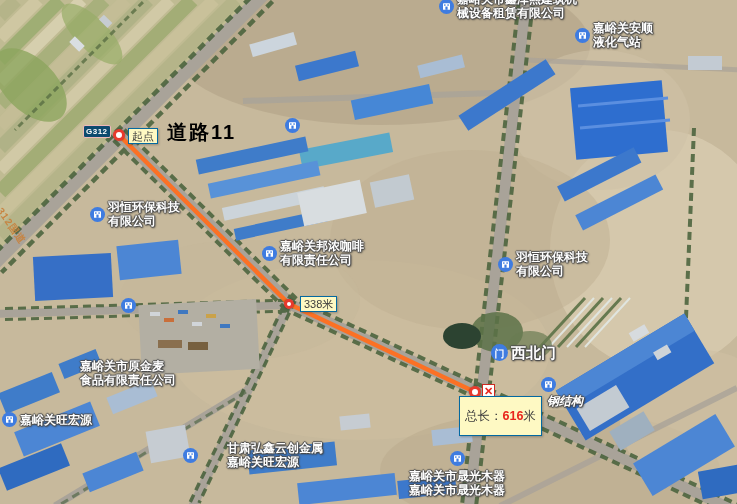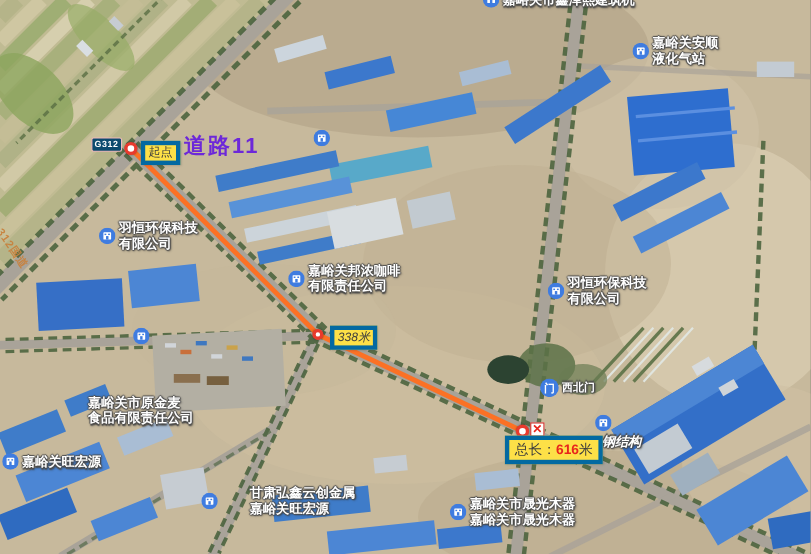--- a/index.html
+++ b/index.html
@@ -6,36 +6,36 @@
   .stage{position:relative;width:737px;height:504px;overflow:hidden;
          font-family:"Liberation Sans",sans-serif;background:#c7b99c;cursor:grab;}
   svg.layer{position:absolute;left:0;top:0;width:737px;height:504px;}
   .route-layer{z-index:2;}
   
   .poi{position:absolute;display:flex;align-items:center;gap:3px;z-index:5;cursor:pointer;}
   .poi-ic{width:15px;height:15px;flex:none;display:block;}
   .poi-ic svg{display:block;}
   .poi-text{font-size:12px;font-weight:bold;color:#fff;line-height:14px;white-space:nowrap;
     text-shadow:1px 0 1px #4d4d4d,-1px 0 1px #4d4d4d,0 1px 1px #4d4d4d,0 -1px 1px #4d4d4d,1px 1px 2px #333;}
-  .gate .poi-text{font-size:10px;}
+  .gate .poi-text{font-size:15px;}
   .abs{position:absolute;}
   
-  .mbox{position:absolute;background:#fde047;border:4px solid #0369a1;color:#3d3d3d;
+  .mbox{position:absolute;background:#fef9c3;border:1px solid #0369a1;color:#3d3d3d;
         font-size:11px;line-height:14px;padding:0 3px;white-space:nowrap;z-index:6;
         box-shadow:1px 1px 2px rgba(60,60,60,.35);}
-  .total-box{font-size:12.5px;padding:2px 5px;z-index:7;}
+  .total-box{font-size:12.5px;padding:12px 5px;z-index:7;}
   .total-box .red{color:#e8251c;font-weight:bold;}
   .dot{position:absolute;width:6px;height:6px;background:#fff;border:3.5px solid #e83a2d;
        border-radius:50%;z-index:6;box-shadow:0 0 2px rgba(0,0,0,.4);cursor:pointer;}
   .dot.small{width:4px;height:4px;}
   .close-x{position:absolute;width:13px;height:13px;background:#fff;color:#e8251c;border:1px solid #cc2a22;
            font-size:11px;font-weight:bold;line-height:12px;text-align:center;z-index:7;cursor:pointer;box-sizing:border-box;}
   .road-badge{position:absolute;background:#0c4a6e;border:1px solid #efb9b9;border-radius:2px;color:#fff;
               font-size:8px;font-weight:bold;line-height:9px;padding:1px 2px;z-index:4;letter-spacing:.5px;}
-  .annotation{position:absolute;color:#6d28d9;font-size:20px;font-weight:700;letter-spacing:2px;z-index:6;}
+  .annotation{position:absolute;color:#000000;font-size:20px;font-weight:700;letter-spacing:2px;z-index:6;}
   .roadname{position:absolute;left:5px;top:205px;transform:rotate(55deg);transform-origin:0 0;
             color:#c8823e;font-size:10px;font-weight:bold;letter-spacing:1px;z-index:4;opacity:.95;}
 </style>
 </head>
 <body>
 
 <div class="stage">
 
   <svg class="layer" viewBox="0 0 737 504" aria-hidden="true">
     <rect width="737" height="504" fill="#c7b99c"></rect>
@@ -176,24 +176,24 @@
   <div class="poi" style="left:439px;top:-8px;">
     <span class="poi-ic">
         <svg viewBox="0 0 15 15" width="15" height="15">
           <circle cx="7.5" cy="7.5" r="7.5" fill="#3f7ce0"></circle>
           <rect x="4" y="4.2" width="7" height="6.6" rx="0.6" fill="#fff"></rect>
           <rect x="6.4" y="7.6" width="2.2" height="3.2" fill="#3f7ce0"></rect>
           <rect x="5" y="5.4" width="1.6" height="1.3" fill="#3f7ce0"></rect>
           <rect x="8.3" y="5.4" width="1.6" height="1.3" fill="#3f7ce0"></rect>
         </svg>
       </span>
-    <span class="poi-text"><span>嘉峪关市鑫泽熙建筑机</span><br></span>
-  </div>
-
-  <div class="poi" style="left:575px;top:32px;">
+    <span class="poi-text"><span>嘉峪关市鑫泽熙建筑机</span><br><span>械设备租赁有限公司</span></span>
+  </div>
+
+  <div class="poi" style="left:575px;top:21px;">
     <span class="poi-ic">
         <svg viewBox="0 0 15 15" width="15" height="15">
           <circle cx="7.5" cy="7.5" r="7.5" fill="#3f7ce0"></circle>
           <rect x="4" y="4.2" width="7" height="6.6" rx="0.6" fill="#fff"></rect>
           <rect x="6.4" y="7.6" width="2.2" height="3.2" fill="#3f7ce0"></rect>
           <rect x="5" y="5.4" width="1.6" height="1.3" fill="#3f7ce0"></rect>
           <rect x="8.3" y="5.4" width="1.6" height="1.3" fill="#3f7ce0"></rect>
         </svg>
       </span>
     <span class="poi-text"><span>嘉峪关安顺</span><br><span>液化气站</span></span>
@@ -292,21 +292,21 @@
           <circle cx="7.5" cy="7.5" r="7.5" fill="#3f7ce0"></circle>
           <rect x="4" y="4.2" width="7" height="6.6" rx="0.6" fill="#fff"></rect>
           <rect x="6.4" y="7.6" width="2.2" height="3.2" fill="#3f7ce0"></rect>
           <rect x="5" y="5.4" width="1.6" height="1.3" fill="#3f7ce0"></rect>
           <rect x="8.3" y="5.4" width="1.6" height="1.3" fill="#3f7ce0"></rect>
         </svg>
       </span>
     <span class="poi-text"><span>甘肃弘鑫云创金属</span><br><span>嘉峪关旺宏源</span></span>
   </div>
 
-  <div class="poi" style="left:409px;top:451px;">
+  <div class="poi" style="left:409px;top:451px;flex-direction:column;">
     <span class="poi-ic">
         <svg viewBox="0 0 15 15" width="15" height="15">
           <circle cx="7.5" cy="7.5" r="7.5" fill="#3f7ce0"></circle>
           <rect x="4" y="4.2" width="7" height="6.6" rx="0.6" fill="#fff"></rect>
           <rect x="6.4" y="7.6" width="2.2" height="3.2" fill="#3f7ce0"></rect>
           <rect x="5" y="5.4" width="1.6" height="1.3" fill="#3f7ce0"></rect>
           <rect x="8.3" y="5.4" width="1.6" height="1.3" fill="#3f7ce0"></rect>
         </svg>
       </span>
     <span class="poi-text"><span>嘉峪关市晟光木器</span><br><span>嘉峪关市晟光木器</span></span>
@@ -322,21 +322,21 @@
       </svg>
     </span>
   <div class="poi" style="left:547px;top:394px;z-index:5;font-style:italic;">
     <span class="poi-text"><span>钢结构</span></span>
   </div>
 
   <div class="dot" style="left:112.5px;top:128.5px;"></div>
   <div class="mbox" style="left:128px;top:128px;">起点</div>
 
   <div class="dot small" style="left:283.5px;top:298.5px;"></div>
-  <div class="mbox" style="left:300px;top:296px;font-style:italic;">338米</div>
+  <div class="mbox" style="left:300px;top:296px;">338米</div>
 
   <div class="dot" style="left:468.5px;top:385.5px;"></div>
   <div class="close-x" style="left:482px;top:384px;">✕</div>
   <div class="mbox total-box" style="left:459px;top:396px;">
     <span>总长：</span><span class="red">616</span><span>米</span>
   </div>
 
 </div>
 
 </body></html>

